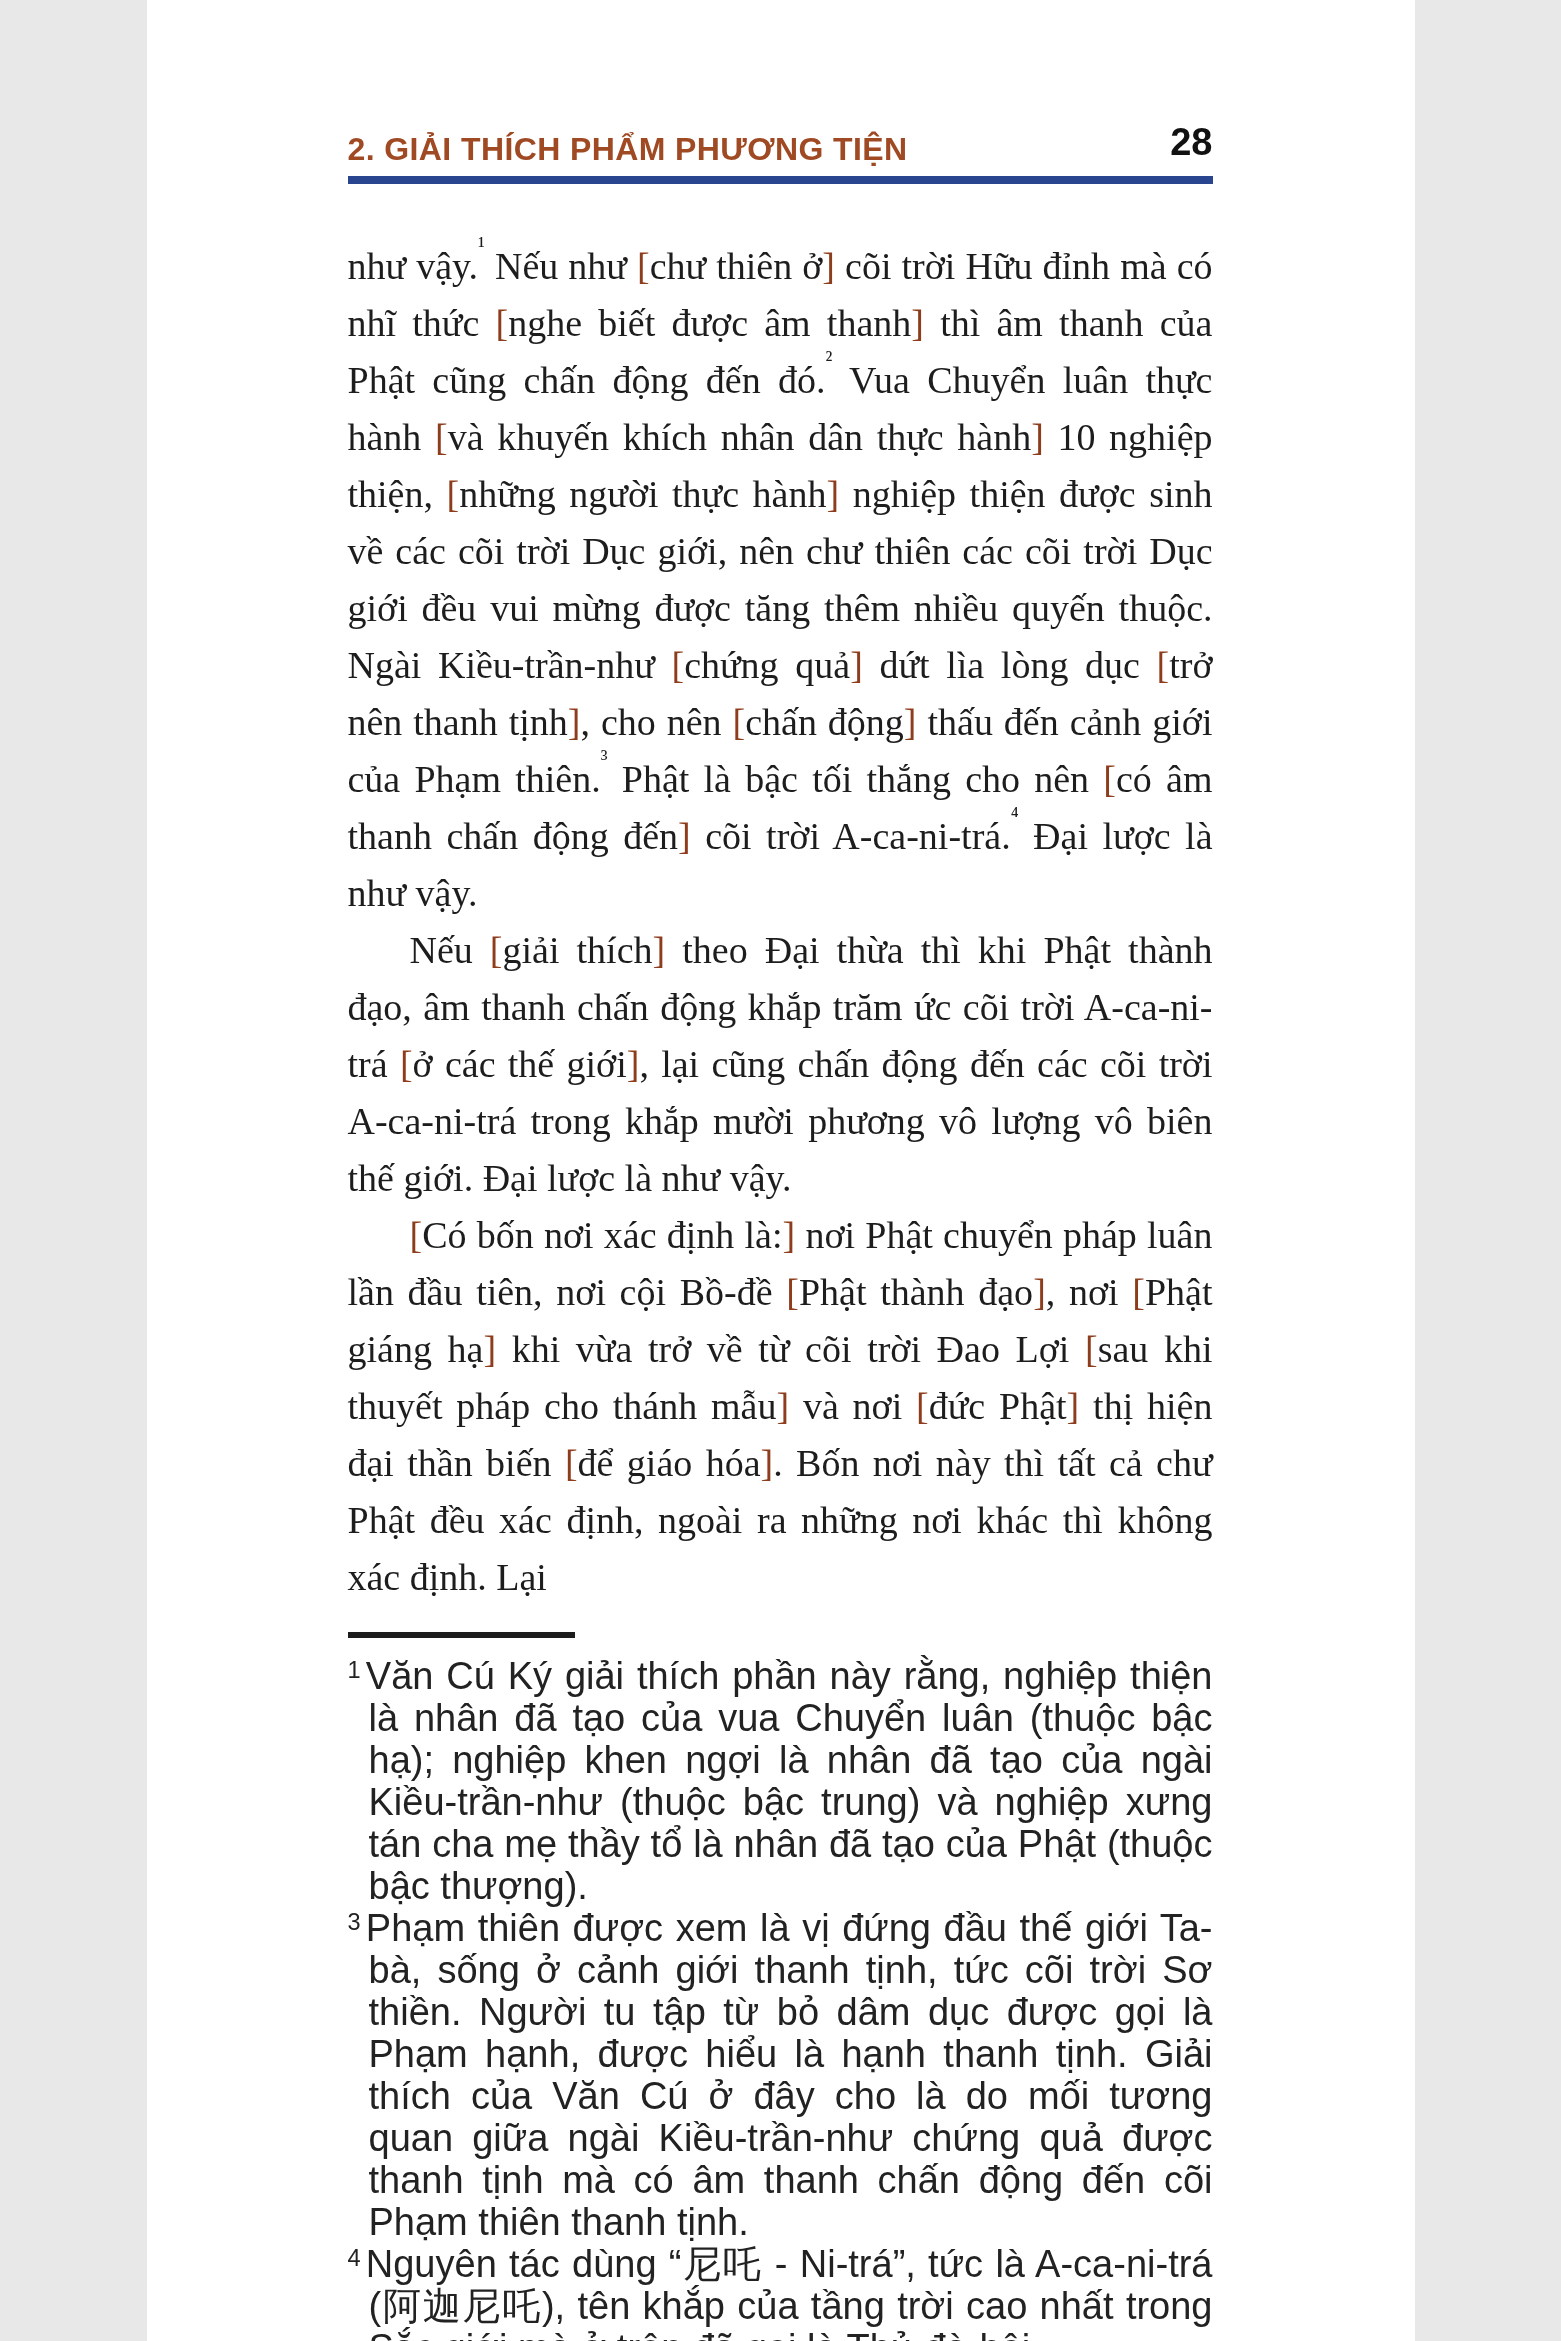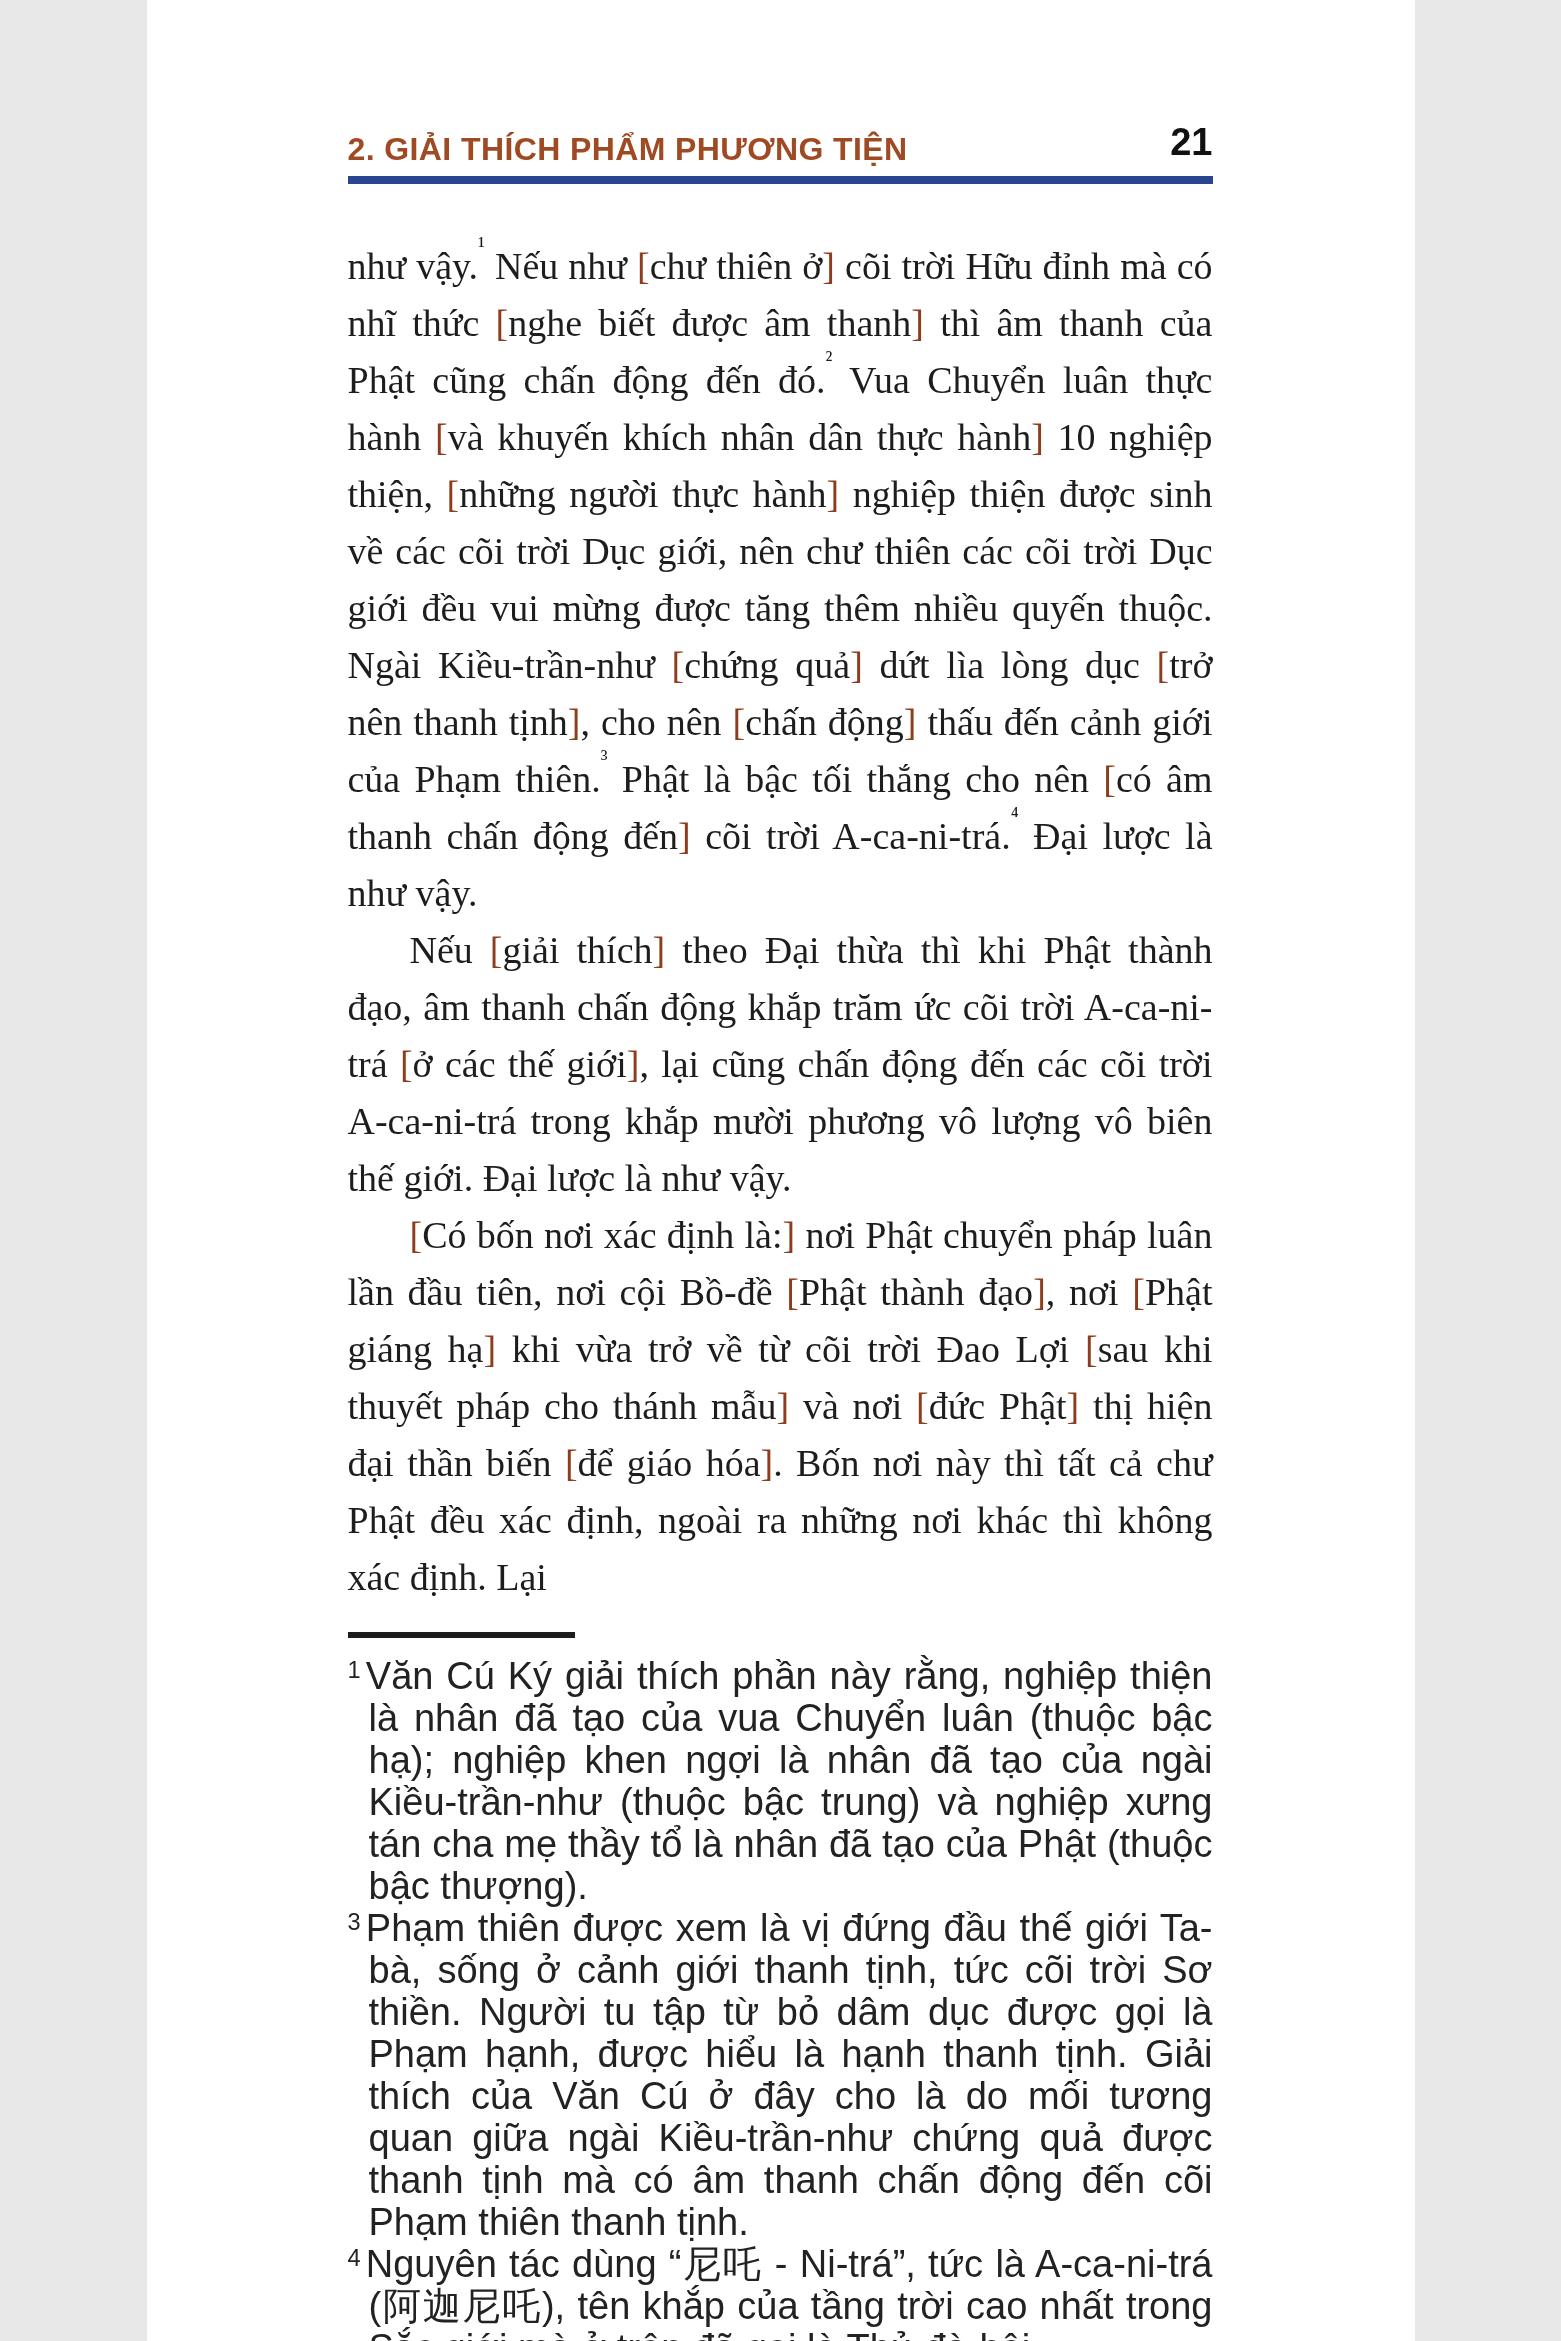--- a/index.html
+++ b/index.html
@@ -97,21 +97,21 @@
 </style>
 </head>
 <body>
 
 <div class="page">
   <div class="content">
 
     <header class="page-header">
       <div class="header-row">
         <h1 class="chapter-title">2. GIẢI THÍCH PHẨM PHƯƠNG TIỆN</h1>
-        <div class="page-number">21</div>
+        <div class="page-number">28</div>
       </div>
       <div class="header-rule"></div>
     </header>
 
     <main class="body-text" id="body-container">
         <p class="para">như vậy.<sup class="ref">¹</sup> Nếu như <span class="bk">[</span>chư thiên ở<span class="bk">]</span> cõi trời Hữu đỉnh mà có nhĩ thức <span class="bk">[</span>nghe biết được âm thanh<span class="bk">]</span> thì âm thanh của Phật cũng chấn động đến đó.<sup class="ref">²</sup> Vua Chuyển luân thực hành <span class="bk">[</span>và khuyến khích nhân dân thực hành<span class="bk">]</span> 10 nghiệp thiện, <span class="bk">[</span>những người thực hành<span class="bk">]</span> nghiệp thiện được sinh về các cõi trời Dục giới, nên chư thiên các cõi trời Dục giới đều vui mừng được tăng thêm nhiều quyến thuộc. Ngài Kiều-trần-như <span class="bk">[</span>chứng quả<span class="bk">]</span> dứt lìa lòng dục <span class="bk">[</span>trở nên thanh tịnh<span class="bk">]</span>, cho nên <span class="bk">[</span>chấn động<span class="bk">]</span> thấu đến cảnh giới của Phạm thiên.<sup class="ref">³</sup> Phật là bậc tối thắng cho nên <span class="bk">[</span>có âm thanh chấn động đến<span class="bk">]</span> cõi trời A-ca-ni-trá.<sup class="ref">⁴</sup> Đại lược là như vậy.</p>
         <p class="para indent">Nếu <span class="bk">[</span>giải thích<span class="bk">]</span> theo Đại thừa thì khi Phật thành đạo, âm thanh chấn động khắp trăm ức cõi trời A-ca-ni-trá <span class="bk">[</span>ở các thế giới<span class="bk">]</span>, lại cũng chấn động đến các cõi trời A-ca-ni-trá trong khắp mười phương vô lượng vô biên thế giới. Đại lược là như vậy.</p>
         <p class="para indent"><span class="bk">[</span>Có bốn nơi xác định là:<span class="bk">]</span> nơi Phật chuyển pháp luân lần đầu tiên, nơi cội Bồ-đề <span class="bk">[</span>Phật thành đạo<span class="bk">]</span>, nơi <span class="bk">[</span>Phật giáng hạ<span class="bk">]</span> khi vừa trở về từ cõi trời Đao Lợi <span class="bk">[</span>sau khi thuyết pháp cho thánh mẫu<span class="bk">]</span> và nơi <span class="bk">[</span>đức Phật<span class="bk">]</span> thị hiện đại thần biến <span class="bk">[</span>để giáo hóa<span class="bk">]</span>. Bốn nơi này thì tất cả chư Phật đều xác định, ngoài ra những nơi khác thì không xác định. Lại</p>
       </main>
 

